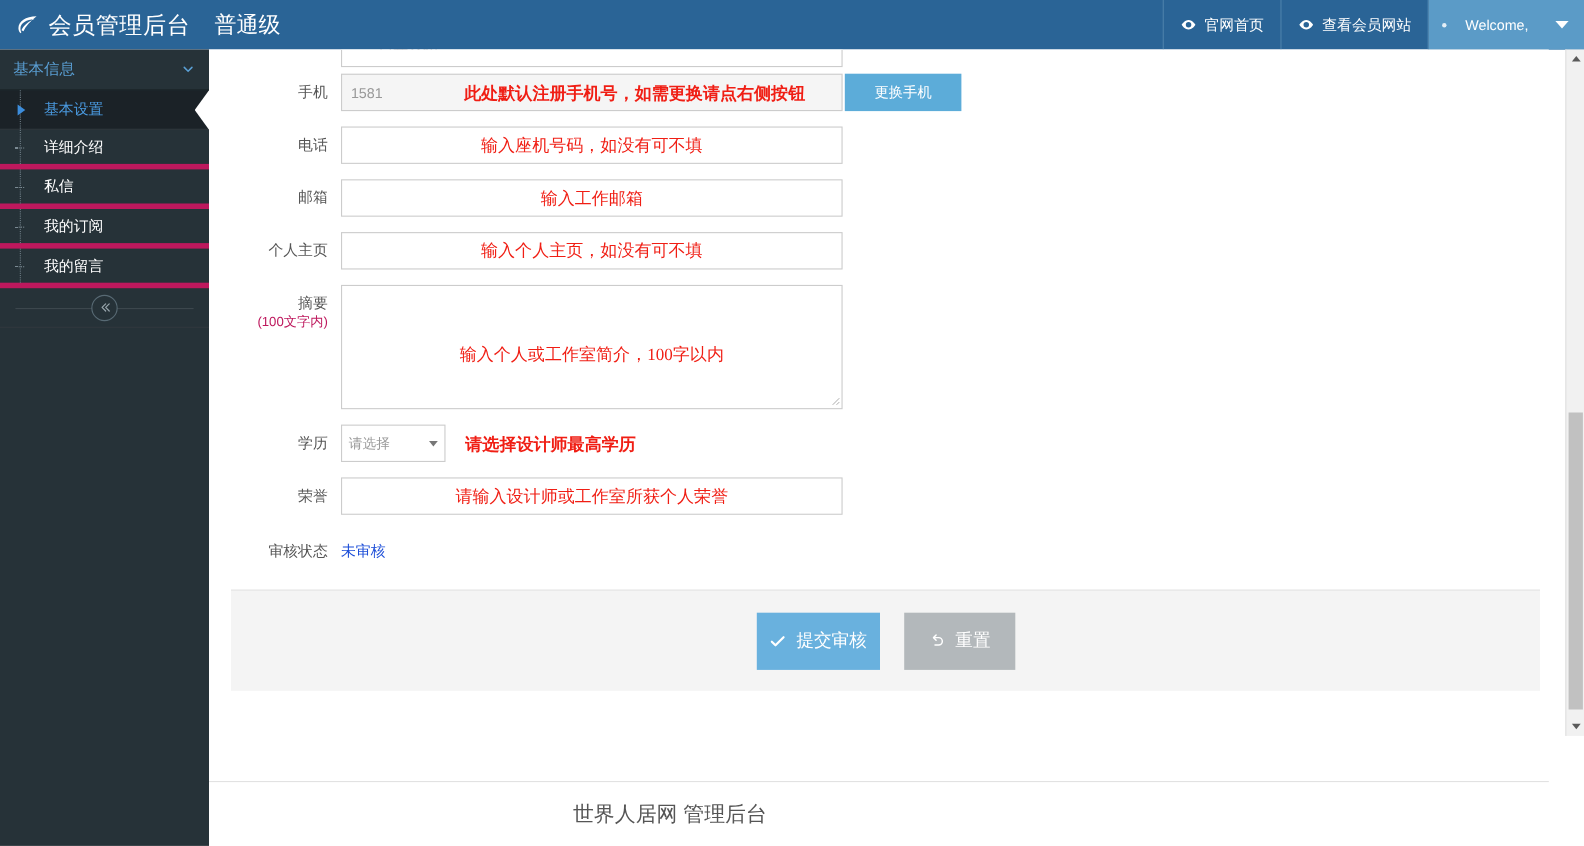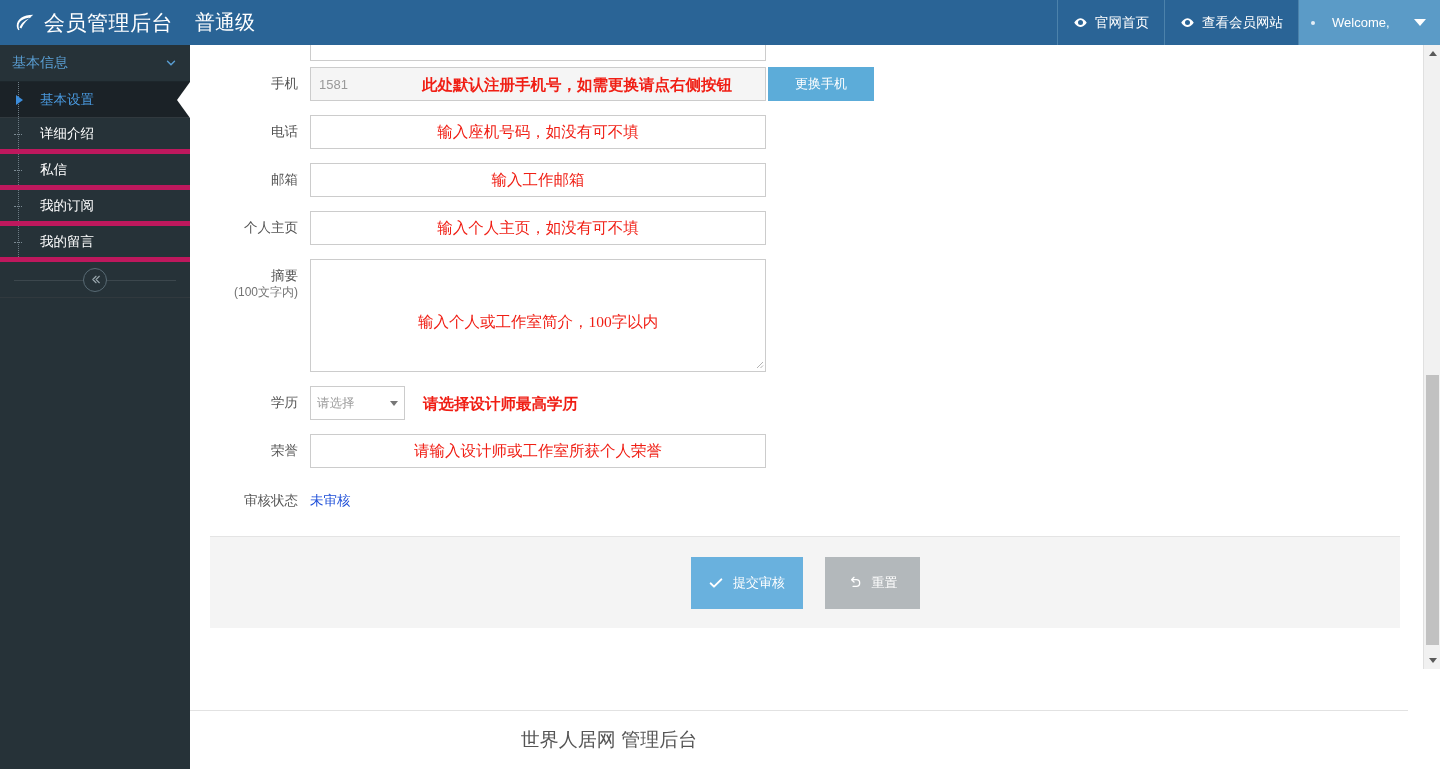--- a/index.html
+++ b/index.html
@@ -121,21 +121,21 @@
     position: absolute; left: 120px; top: -18px;
     width: 456px; height: 34px;
     border: 1px solid #ccc; background: #fff;
   }
 
   .row { display: flex; align-items: flex-start; margin-bottom: 14px; }
   .row-label {
     width: 108px; flex: 0 0 108px; text-align: right;
     font-size: 13.5px; color: #555; padding-top: 9px; line-height: 1.25;
   }
-  .row-label .sub { display: block; font-size: 12px; color: #737373; }
+  .row-label .sub { display: block; font-size: 12px; color: #be185d; }
   .field-wrap { position: relative; margin-left: 12px; }
   .ipt {
     width: 456px; height: 34px; border: 1px solid #ccc;
     background: #fff; font-size: 13px; padding: 0 8px;
     font-family: "Liberation Sans", sans-serif; color: #333;
     display: block;
   }
   .ipt.disabled { background: #f5f5f5; color: #999; }
   .ipt.ta {
     height: 113px; resize: none; padding: 6px 8px; line-height: 1.5;
@@ -179,21 +179,21 @@
   }
 
   .btn-panel {
     margin-top: 26px; margin-left: 20px; width: 1190px; height: 92px;
     background: #f4f4f4; border-top: 1px solid #e4e4e4;
     display: flex; align-items: center; justify-content: center; gap: 22px;
   }
   .btn {
     height: 52px; min-width: 112px; border: none; cursor: pointer;
     display: flex; align-items: center; justify-content: center; gap: 9px;
-    color: #fff; font-size: 13px;
+    color: #fff; font-size: 16px;
     font-family: "Liberation Sans", sans-serif;
   }
   .btn-primary { background: #69b1de; }
   .btn-default { background: #b3b8bb; padding: 0 22px; min-width: 85px; }
   .btn svg { width: 16px; height: 16px; }
 
   .footer {
     position: absolute; left: 190px; top: 710px;
     width: 1218px; height: 59px;
     border-top: 1px solid #e2e2e2; background: #fff;

